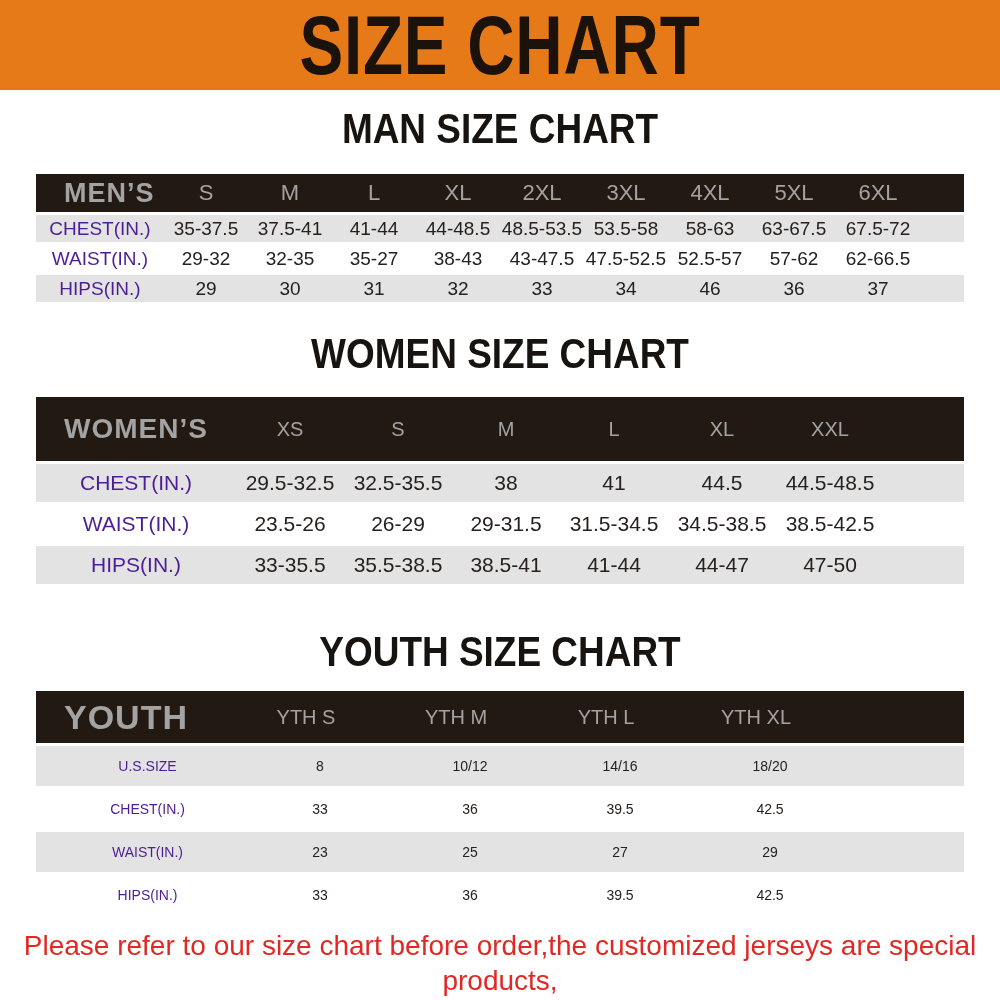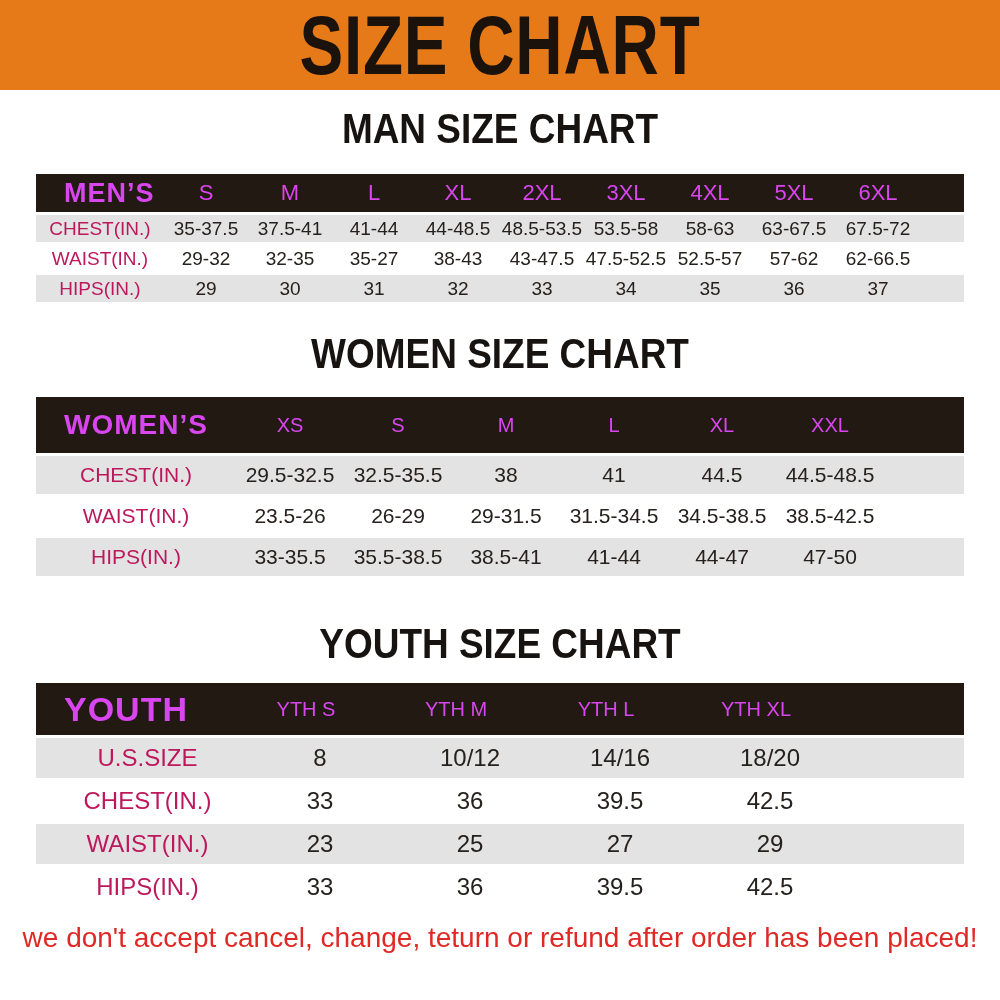--- a/index.html
+++ b/index.html
@@ -56,51 +56,51 @@
   }
   table.size-table th, table.size-table td {
     padding: 0;
     text-align: center;
     vertical-align: middle;
     overflow: hidden;
     white-space: nowrap;
   }
   table.size-table thead th {
     background: #221913;
-    color: #d946ef;
+    color: #a3a3a3;
     font-weight: 400;
   }
   table.size-table thead th.corner {
     text-align: left;
     padding-left: 28px;
     font-weight: 700;
     letter-spacing: 1px;
   }
   table.size-table tbody tr:nth-child(odd) td { background: #E3E3E3; }
   table.size-table tbody td { color: #26211e; }
-  table.size-table tbody td.row-label { color: #be185d; }
+  table.size-table tbody td.row-label { color: #4c1d95; }
 
   
   .t-men   thead tr { height: 38px; }
   .t-men   tbody tr { height: 27px; }
   .t-men   thead th { font-size: 22px; }
   .t-men   thead th.corner { font-size: 27px; }
   .t-men   tbody td { font-size: 19px; }
 
-  .t-women thead tr { height: 56px; margin-top: 16px; }
+  .t-women thead tr { height: 64px; margin-top: 16px; }
   .t-women tbody tr { height: 38px; }
   .t-women thead th { font-size: 20px; }
   .t-women thead th.corner { font-size: 28px; }
   .t-women tbody td { font-size: 21px; }
 
   .t-youth thead tr { height: 52px; }
   .t-youth tbody tr { height: 40px; }
   .t-youth thead th { font-size: 20px; }
   .t-youth thead th.corner { font-size: 34px; }
-  .t-youth tbody td { font-size: 24px; padding-left: 28px; }
+  .t-youth tbody td { font-size: 14px; padding-left: 28px; }
 
   
   .disclaimer {
     margin-top: 10px;
     text-align: center;
     color: #E02824;
     font-size: 28px;
     line-height: 35px;
   }
   .disclaimer p { margin: 0; }
@@ -173,21 +173,21 @@
             <td></td>
           </tr>
           <tr>
             <td class="row-label">HIPS(IN.)</td>
             <td>29</td>
             <td>30</td>
             <td>31</td>
             <td>32</td>
             <td>33</td>
             <td>34</td>
-            <td>35</td>
+            <td>46</td>
             <td>36</td>
             <td>37</td>
             <td></td>
           </tr>
         </tbody>
       </table>
   </section>
 
   <section class="chart-section sec-women">
     <h2>WOMEN SIZE CHART</h2>
@@ -301,16 +301,17 @@
             <td>36</td>
             <td>39.5</td>
             <td>42.5</td>
             <td></td>
           </tr>
         </tbody>
       </table>
   </section>
 
   <footer class="disclaimer">
+    <p>Please refer to our size chart before order,the customized jerseys are special products,</p>
     <p>we don't accept cancel, change, teturn or refund after order has been placed!</p>
   </footer>
 
 </div>
 
 </body></html>

